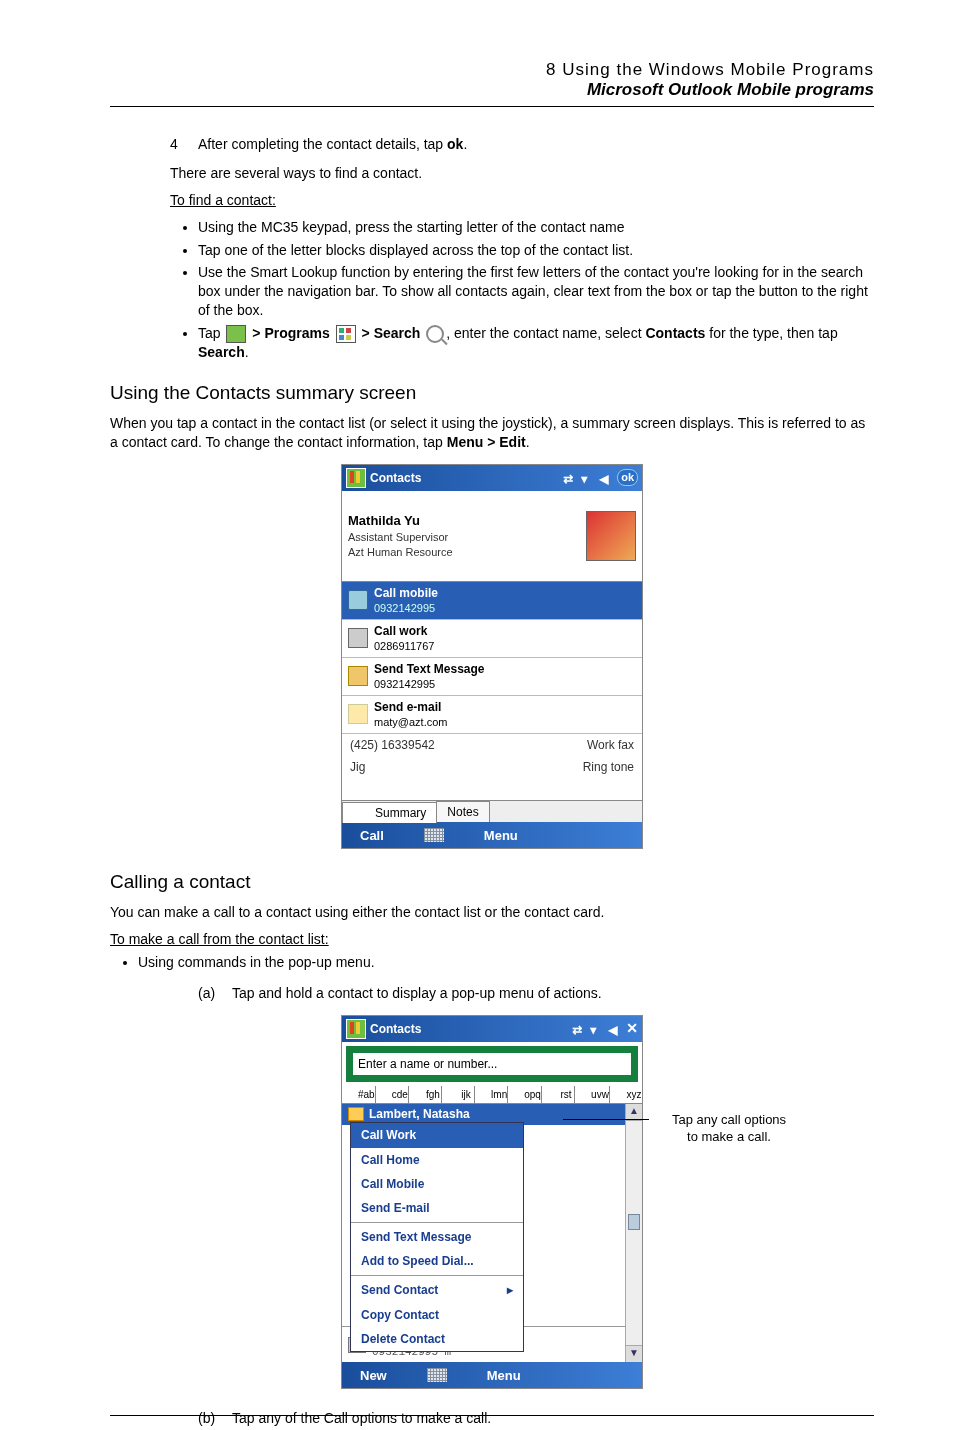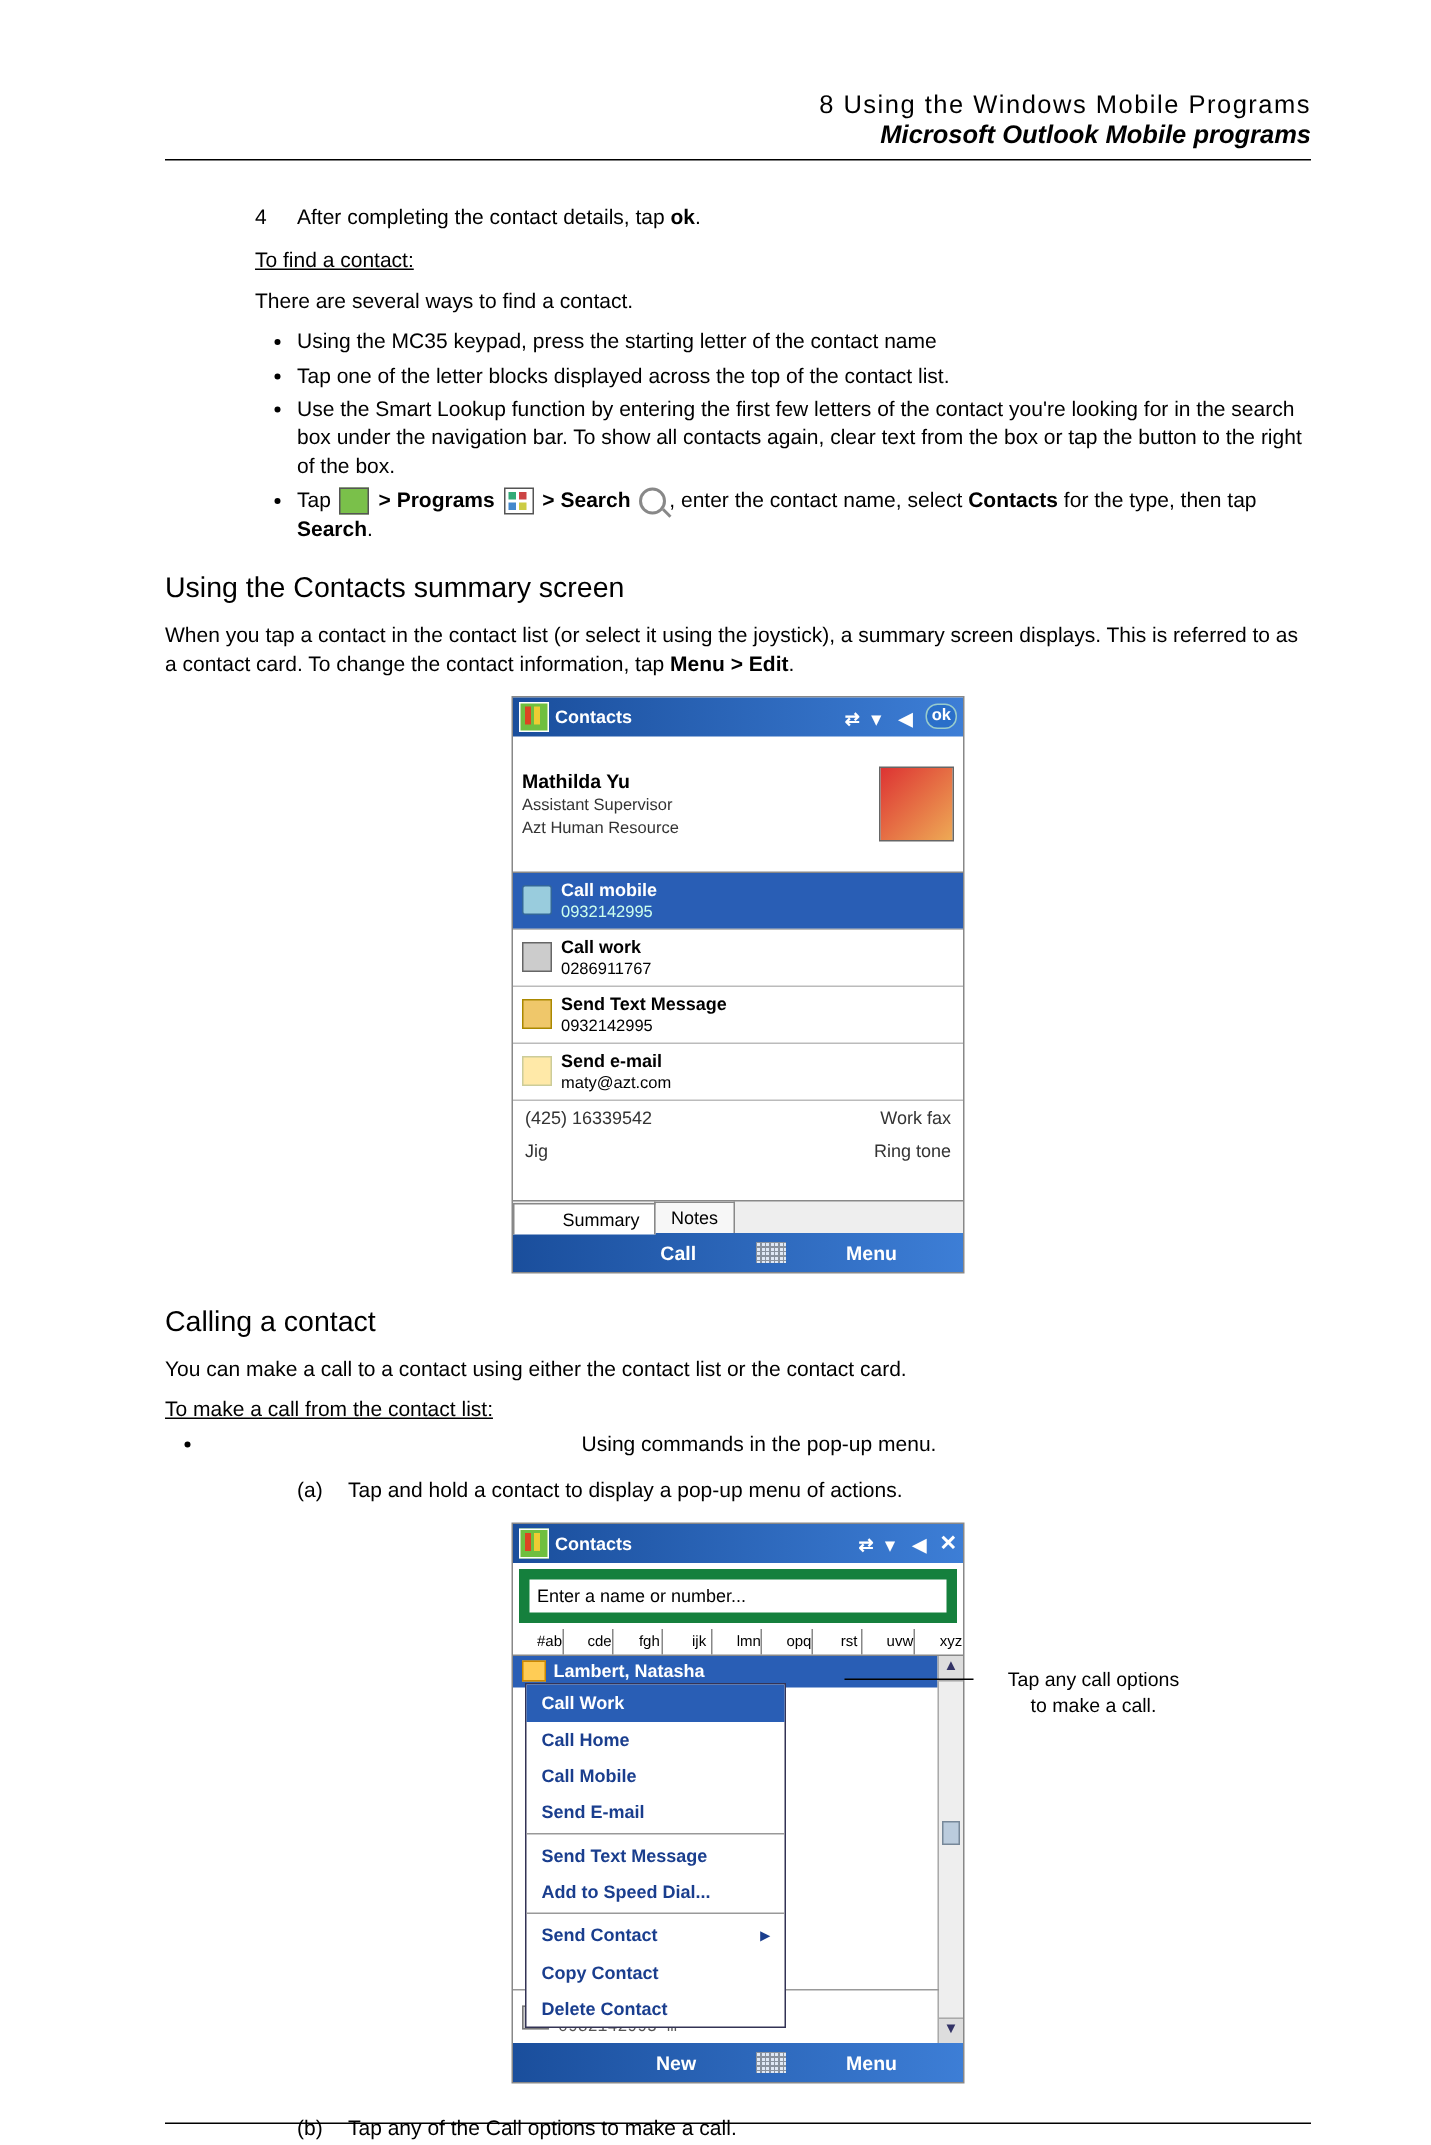--- a/index.html
+++ b/index.html
@@ -149,22 +149,22 @@
   }
   .tab {
     padding:2px 10px; font-size:12px;
     border:1px solid #888; border-bottom:none;
     background:#f7f7f7; margin-right:-1px;
   }
   .tab.active { background:#fff; position:relative; top:1px;padding-left:32px; }
   .softbar {
     background:linear-gradient(to right,#1a4e9c,#3d7ed6);
     color:#fff; height:26px;
-    display:flex; align-items:center; justify-content:flex-end;
-    padding:0 44px; font-weight:bold; font-size:13px;gap:40px;
+    display:flex; align-items:center; justify-content:flex-start;
+    padding:0 18px; font-weight:bold; font-size:13px;gap:40px;
   }
   .softbar .kb {
     width:20px; height:14px; background:#fff; opacity:.85;
     background-image:
       repeating-linear-gradient(to bottom,#999 0 1px, transparent 1px 3px),
       repeating-linear-gradient(to right,#999 0 1px, transparent 1px 3px);
   }
 
   
   .search-row {
@@ -288,22 +288,22 @@
 
   <div class="body-text">
 
     <div class="step">
       <div class="step-num">4</div>
       <div>
         <span>After completing the contact details, tap </span><b>ok</b><span>.</span>
       </div>
     </div>
 
+    <div class="para">There are several ways to find a contact.</div>
     <div class="para underline">To find a contact:</div>
-    <div class="para">There are several ways to find a contact.</div>
 
     <ul class="bullets">
       <li>Using the MC35 keypad, press the starting letter of the contact name</li>
       <li>Tap one of the letter blocks displayed across the top of the contact list.</li>
       <li>Use the Smart Lookup function by entering the first few letters of the contact you're looking for in the search box under the navigation bar. To show all contacts again, clear text from the box or tap the button to the right of the box.</li>
       <li>
         <span>Tap </span><span class="ico-box"></span><b> &gt; Programs </b><span class="ico-box programs"></span><b> &gt; Search </b><span class="ico-search"></span><span>, enter the contact name, select </span><b>Contacts</b><span> for the type, then tap </span><b>Search</b><span>.</span>
       </li>
     </ul>
 
@@ -376,21 +376,21 @@
           <span>Call</span>
           <span class="kb"></span>
           <span>Menu</span>
         </div>
       </div>
     </div>
 
     <div class="h3">Calling a contact</div>
     <div class="body-text" style="margin-bottom:8px;">You can make a call to a contact using either the contact list or the contact card.</div>
     <div class="underline body-text" style="margin-bottom:4px;">To make a call from the contact list:</div>
-    <ul class="bullets" style="margin-left:0; padding-left:28px;text-align:center;">
+    <ul class="bullets" style="margin-left:0; padding-left:28px;">
       <li>Using commands in the pop-up menu.</li>
     </ul>
     <div class="sub-letter">
       <span class="lt">(a)</span>
       <span>Tap and hold a contact to display a pop-up menu of actions.</span>
     </div>
 
     <div class="screenshot-wrap">
       <div class="annot-wrap">
       <div class="device">

